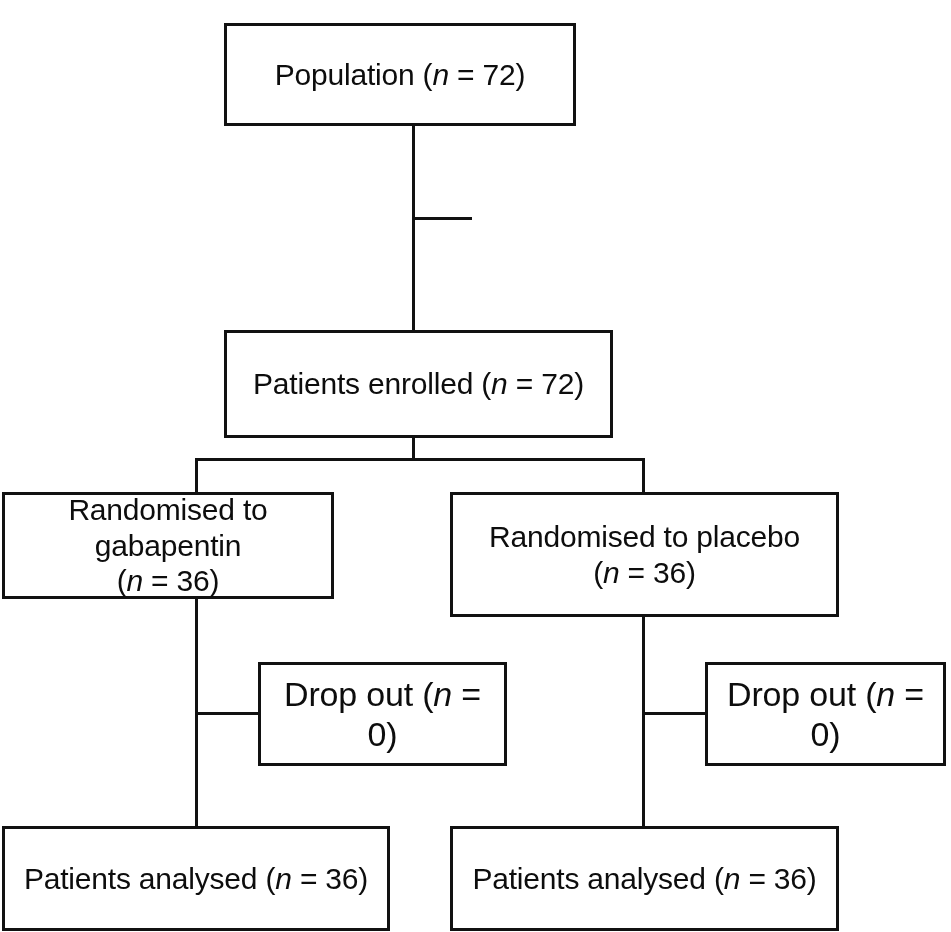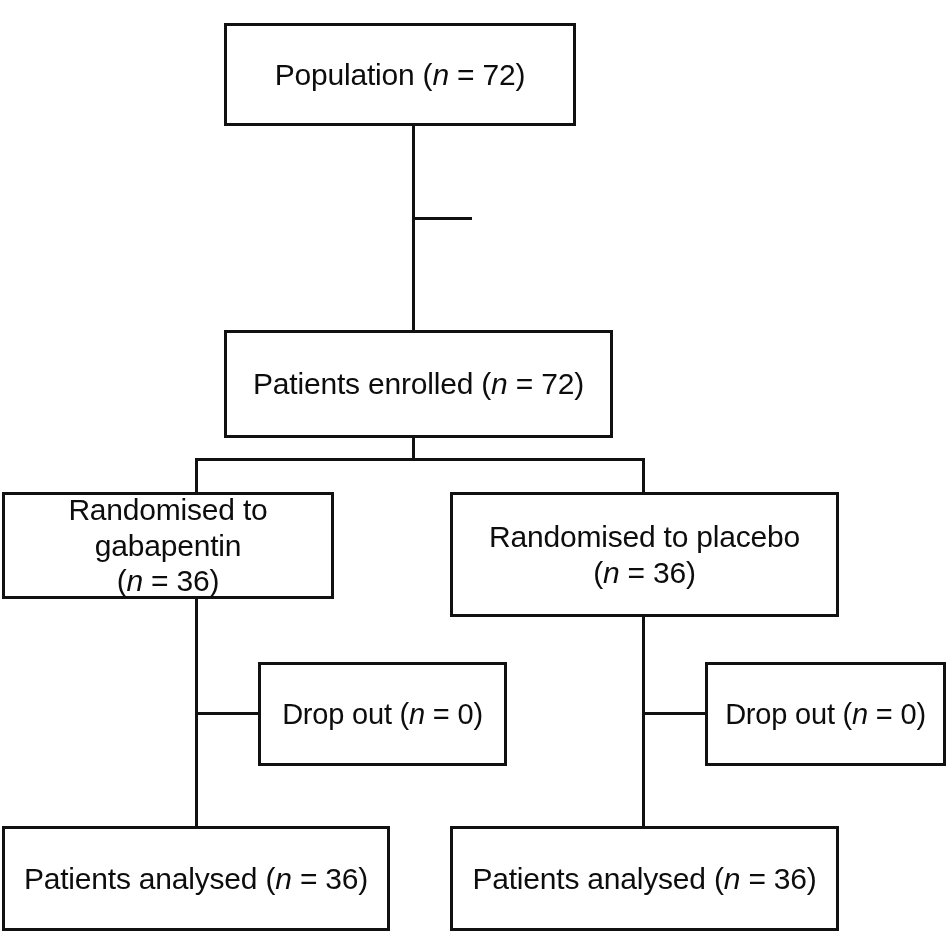--- a/index.html
+++ b/index.html
@@ -29,21 +29,21 @@
   }
   .node .label {
     font-size: 30px;
     line-height: 1.18;
     color: #0d0d0d;
     letter-spacing: -0.2px;
     padding: 0 8px;
     white-space: pre-line;
   }
   .node.small .label {
-    font-size: 29px;
+    font-size: 34px;
   }
   .connector {
     position: absolute;
     background: #111111;
     z-index: 1;
   }
   .v-line { width: 3px; }
   .h-line { height: 3px; }
   em.italic-n {
     font-style: italic;

